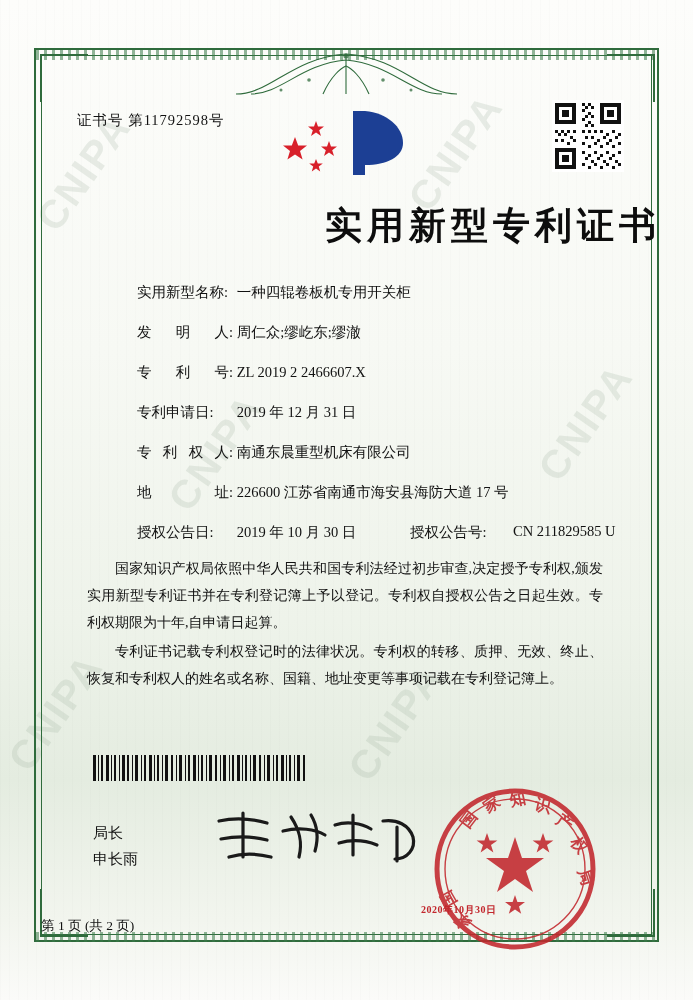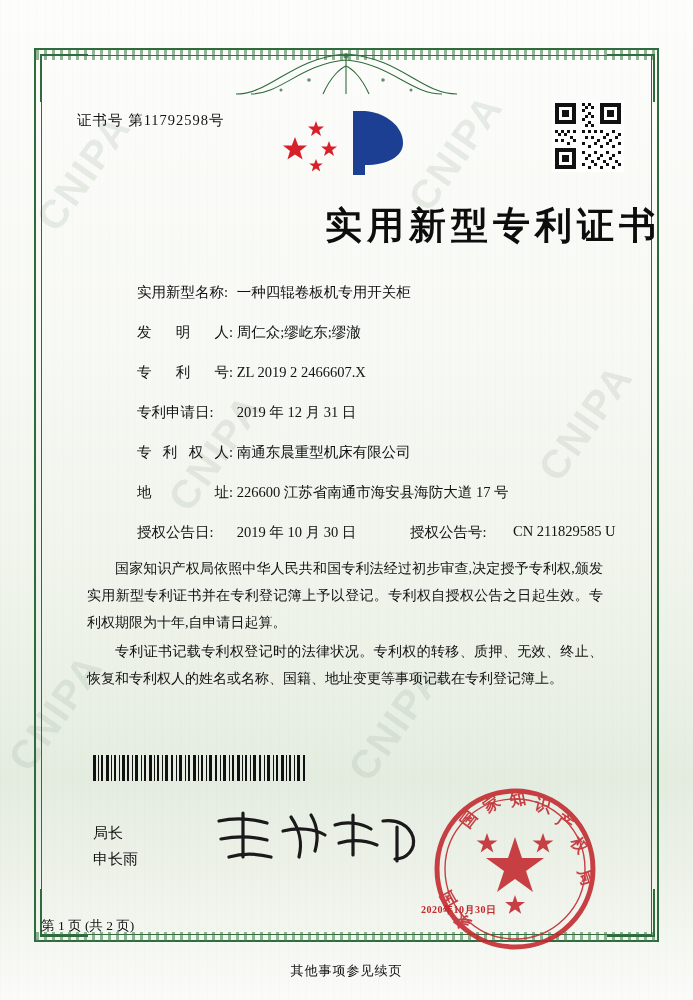--- a/index.html
+++ b/index.html
@@ -560,14 +560,13 @@
           </g>
         </g>
       </svg>
     </div>
     <div class="seal-date">2020年10月30日</div>
 
     <div class="page-num">第 1 页 (共 2 页)</div>
 
   </div>
 
-  <div class="footer-note">其他事项参见续页</div>
 </div>
 
 </body></html>

